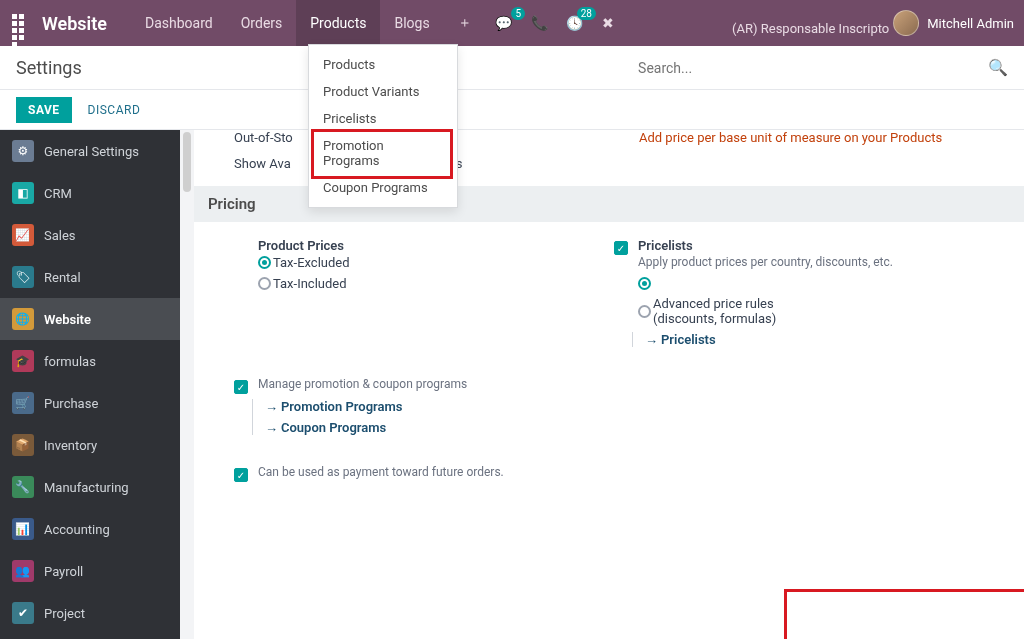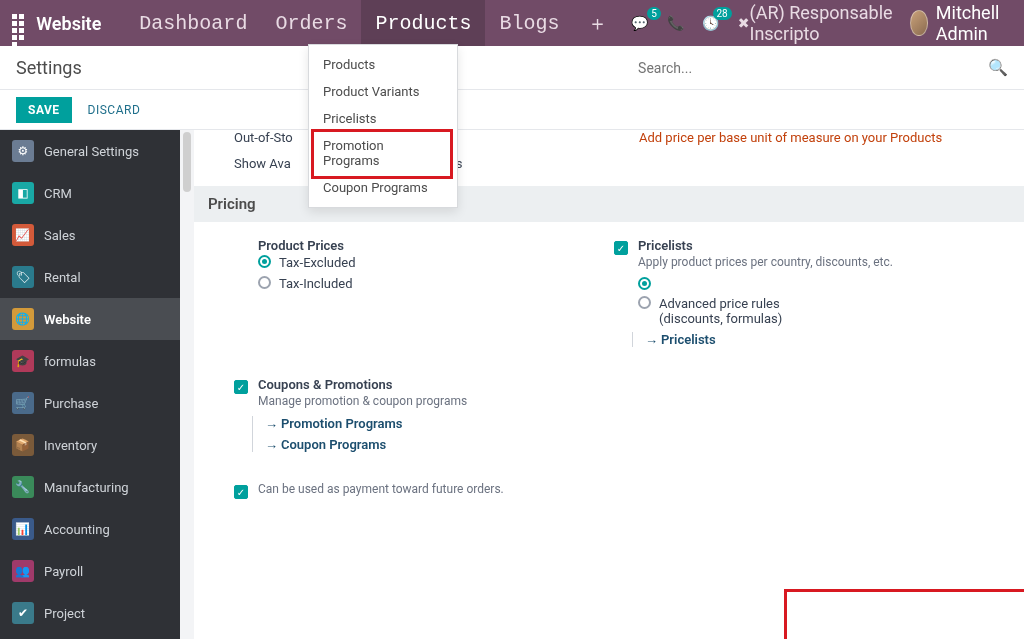--- a/index.html
+++ b/index.html
@@ -4,26 +4,26 @@
 <style>
 * { margin: 0; padding: 0; box-sizing: border-box; font-family: -apple-system, BlinkMacSystemFont, "Segoe UI", Roboto, sans-serif; }
 body { font-size: 13px; color: #374151; background: #f3f4f6; width: 1024px; height: 639px; overflow: hidden; position: relative; }
 
 
 .navbar { background: #714B67; height: 46px; display: flex; align-items: center; padding: 0 10px; color: #fff; }
 .navbar .apps-icon { width: 22px; height: 22px; display: flex; flex-wrap: wrap; gap: 2px; padding: 2px; margin-right: 10px; }
 .navbar .apps-icon span { width: 5px; height: 5px; background: #fff; }
 .brand { font-size: 18px; font-weight: 600; margin-right: 24px; }
 .navtabs { display: flex; align-items: stretch; height: 46px; }
-.navtabs .tab { display: flex; align-items: center; padding: 0 14px; font-size: 20px; cursor: pointer; color: #e9dbe4; font-family: Liberation Mono, monospace; }
+.navtabs .tab { display: flex; align-items: center; padding: 0 14px; font-size: 14px; cursor: pointer; color: #e9dbe4; }
 .navtabs .tab.active { background: #5e3f56; color: #fff; }
 .nav-icons { margin-left: 10px; display: flex; align-items: center; gap: 18px; }
 .nav-icons .ic { position: relative; font-size: 14px; color: #e9dbe4; }
 .nav-icons .badge { position: absolute; top: -8px; right: -12px; background: #00a09d; color: #fff; border-radius: 8px; font-size: 10px; padding: 1px 4px; line-height: 11px; min-width: 12px; text-align: center; }
-.nav-right { margin-left: auto; display: flex; align-items: flex-start; gap: 14px; font-size: 18px; color: #e9dbe4; }
+.nav-right { margin-left: auto; display: flex; align-items: flex-end; gap: 4px; font-size: 13px; color: #e9dbe4; }
 .nav-right .user { display: flex; align-items: center; gap: 8px; color: #fff; }
 .avatar { width: 26px; height: 26px; border-radius: 50%; background: linear-gradient(135deg, #c9a27a, #8a6a4f); border: 1px solid rgba(255,255,255,.4); }
 
 
 .secbar { height: 44px; background: #fff; border-bottom: 1px solid #e5e7eb; display: flex; align-items: center; padding: 0 16px; }
 .secbar .title { font-size: 18px; color: #4c4c4c; }
 .search { margin-left: auto; display: flex; align-items: center; gap: 10px; color: #6b7280; }
 .search input { border: none; outline: none; font-size: 14px; width: 340px; color: #374151; }
 .search .magnify { font-size: 16px; color: #374151; }
 
@@ -50,21 +50,21 @@
 .stockright { color: #c2410c; }
 .stockinput { border: 1px solid #d1d5db; width: 40px; text-align: right; padding: 2px 4px; margin: 0 6px; }
 
 .row { display: flex; gap: 10px; padding: 0 20px; }
 .col { flex: 1; display: flex; gap: 10px; padding-right: 10px; }
 .chk { width: 14px; height: 14px; border: 1px solid #9ca3af; border-radius: 2px; margin-top: 3px; flex-shrink: 0; display: flex; align-items: center; justify-content: center; font-size: 10px; }
 .chk.on { background: #00a09d; border-color: #00a09d; color: #fff; }
 .block { flex: 1; }
 .block .title { font-weight: 600; color: #374151; margin-bottom: 2px; }
 .block .desc { color: #6b7280; font-size: 12px; margin-bottom: 8px; }
-.radio { display: flex; gap: 8px; margin-bottom: 6px; font-size: 13px; }
+.radio { display: flex; align-items: center; gap: 2px; margin-bottom: 6px; font-size: 13px; }
 .rdot { width: 13px; height: 13px; border: 2px solid #9ca3af; border-radius: 50%; position: relative; flex-shrink: 0; }
 .rdot.on { border-color: #00a09d; }
 .rdot.on::after { content: ''; position: absolute; inset: 2px; background: #00a09d; border-radius: 50%; }
 .lnk { color: #1c4e6e; font-weight: 600; font-size: 13px; display: flex; align-items: center; gap: 3px; margin-top: 6px; cursor: pointer; }
 .lnk::before { content: '→'; font-weight: 700; }
 .vline { border-left: 1px solid #d1d5db; padding-left: 12px; margin-left: -6px; }
 
 
 .dropdown { position: absolute; top: 44px; left: 308px; background: #fff; border: 1px solid #d8dadd; box-shadow: 0 4px 10px rgba(0,0,0,.1); z-index: 50; width: 150px; padding: 6px 0; }
 .dropdown .ditem { padding: 6px 14px; font-size: 13px; color: #4c4c4c; cursor: pointer; }
@@ -233,21 +233,20 @@
               <div class="lnk">Pricelists</div>
             </div>
           </div>
         </div>
       </div>
 
       <div class="row" style="margin-bottom:30px">
         <div class="col">
           <div class="chk on">✓</div>
           <div class="block">
-            <div class="title">Coupons &amp; Promotions</div>
             <div class="desc">Manage promotion &amp; coupon programs</div>
             <div class="vline">
               <div class="lnk">Promotion Programs</div>
               <div class="lnk">Coupon Programs</div>
             </div>
           </div>
         </div>
       </div>
 
       <div class="row">

